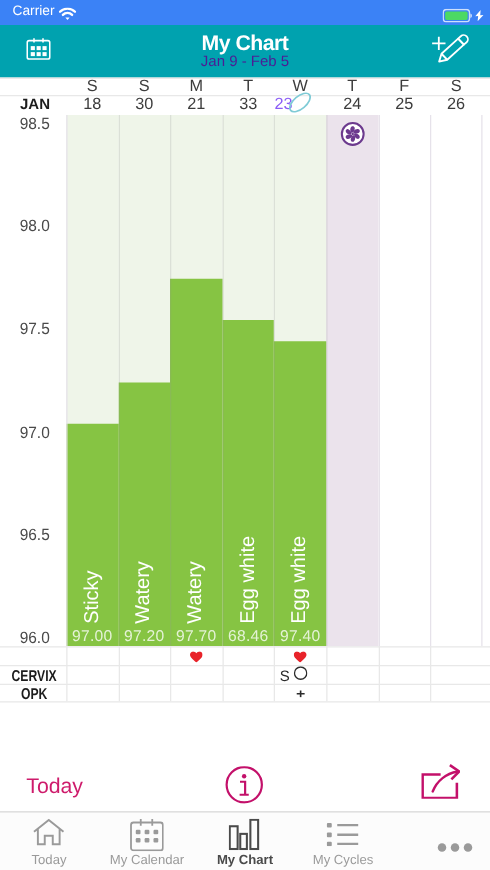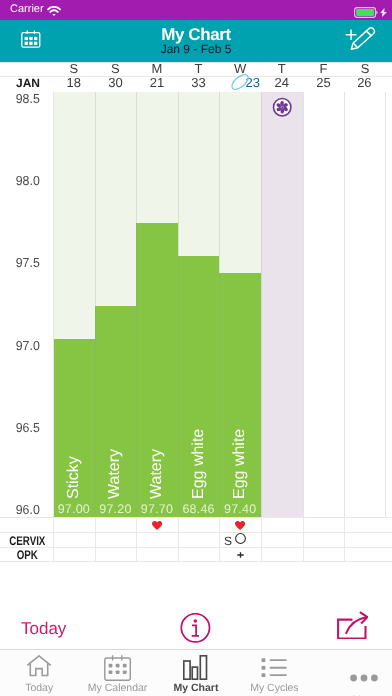--- a/index.html
+++ b/index.html
@@ -2,31 +2,31 @@
 <html><head>
 <meta charset="utf-8">
 <title>My Chart</title>
 <style>
   html,body{margin:0;padding:0;}
   body{width:392px;height:696px;overflow:hidden;background:#fff;
        font-family:"Liberation Sans",sans-serif;-webkit-font-smoothing:antialiased;text-rendering:geometricPrecision;}
   #app{position:relative;width:392px;height:696px;}
 
   
-  .statusbar{position:absolute;left:0;top:0;width:392px;height:20px;background:#a21caf;}
+  .statusbar{position:absolute;left:0;top:0;width:392px;height:20px;background:#3b82f6;}
   .sb-carrier{position:absolute;left:10px;top:3px;font-size:11px;color:#fff;letter-spacing:0;}
   .sb-wifi{position:absolute;left:47px;top:4px;}
   .sb-time{position:absolute;left:0;top:3px;width:392px;text-align:center;font-size:12px;color:#fff;font-weight:bold;}
   .sb-batt{position:absolute;left:354px;top:4.5px;}
   .sb-bolt{position:absolute;left:380px;top:4px;}
 
   
   .navbar{position:absolute;left:0;top:20px;width:392px;height:42px;background:#00A2AF;}
   .nav-title{position:absolute;left:0;top:5.3px;width:392px;text-align:center;color:#fff;font-size:17px;font-weight:bold;letter-spacing:-.4px;}
-  .nav-sub{position:absolute;left:0;top:22px;width:392px;text-align:center;color:#0f172a;font-size:12px;}
+  .nav-sub{position:absolute;left:0;top:22px;width:392px;text-align:center;color:#4c1d95;font-size:12px;}
   .nav-cal{position:absolute;left:18.6px;top:8.4px;}
   .nav-edit{position:absolute;left:338px;top:6px;}
 
   
   .dateheader{position:absolute;left:0;top:0;width:392px;height:92px;}
   .today-ring{position:absolute;top:72.3px;}
   .hline{position:absolute;left:0;width:392px;height:1px;background:#E8E8E8;}
   .dcell{position:absolute;top:0;text-align:center;font-size:13px;color:#3C3C3C;}
   .month{position:absolute;left:0;top:0;width:40px;text-align:right;font-size:12px;font-weight:bold;color:#1C1C1C;}
 
@@ -129,27 +129,27 @@
         <div class="dcell" style="left: 219.4px; width: 41.6px; top: 60.8px;">W</div>
         <div class="dcell" style="left: 261px; width: 41.6px; top: 60.8px;">T</div>
         <div class="dcell" style="left: 302.6px; width: 41.6px; top: 60.8px;">F</div>
         <div class="dcell" style="left: 344.2px; width: 41.6px; top: 60.8px;">S</div>
       </div>
     <div id="dayrow">
         <div class="dcell" style="left: 53px; width: 41.6px; top: 75.4px;">18</div>
         <div class="dcell" style="left: 94.6px; width: 41.6px; top: 75.4px;">30</div>
         <div class="dcell" style="left: 136.2px; width: 41.6px; top: 75.4px;">21</div>
         <div class="dcell" style="left: 177.8px; width: 41.6px; top: 75.4px;">33</div>
-        <div class="dcell today-cell" style="left: 232px; width: 41.6px; top: 75.4px; color: #0369a1;">23</div>
+        <div class="dcell today-cell" style="left: 206px; width: 41.6px; top: 75.4px; color: #8b5cf6;">23</div>
         <div class="today-ring" style="left: 229.2px;"><svg width="22" height="20" viewBox="0 0 22 20">
             <ellipse cx="11" cy="10" rx="9.8" ry="5.0" fill="none" stroke="#7FCBD6" stroke-width="1.3" transform="rotate(-40 11 10)"></ellipse>
           </svg></div>
         <div class="dcell" style="left: 261px; width: 41.6px; top: 75.4px;">24</div>
         <div class="dcell" style="left: 302.6px; width: 41.6px; top: 75.4px;">25</div>
-        <div class="dcell" style="left: 330px; width: 41.6px; top: 75.4px; text-align: right;">26</div>
+        <div class="dcell" style="left: 344px; width: 41.6px; top: 75.4px;">26</div>
       </div>
   </div>
 
   <div class="chart">
     <div id="chart-bgs">
         <div class="colbg" style="left: 53px; width: 41.6px; background: rgb(239, 245, 233);"></div>
         <div class="colbg" style="left: 94.6px; width: 41.6px; background: rgb(239, 245, 233);"></div>
         <div class="colbg" style="left: 136.2px; width: 41.6px; background: rgb(239, 245, 233);"></div>
         <div class="colbg" style="left: 177.8px; width: 41.6px; background: rgb(239, 245, 233);"></div>
         <div class="colbg" style="left: 219.4px; width: 41.6px; background: rgb(239, 245, 233);"></div>

